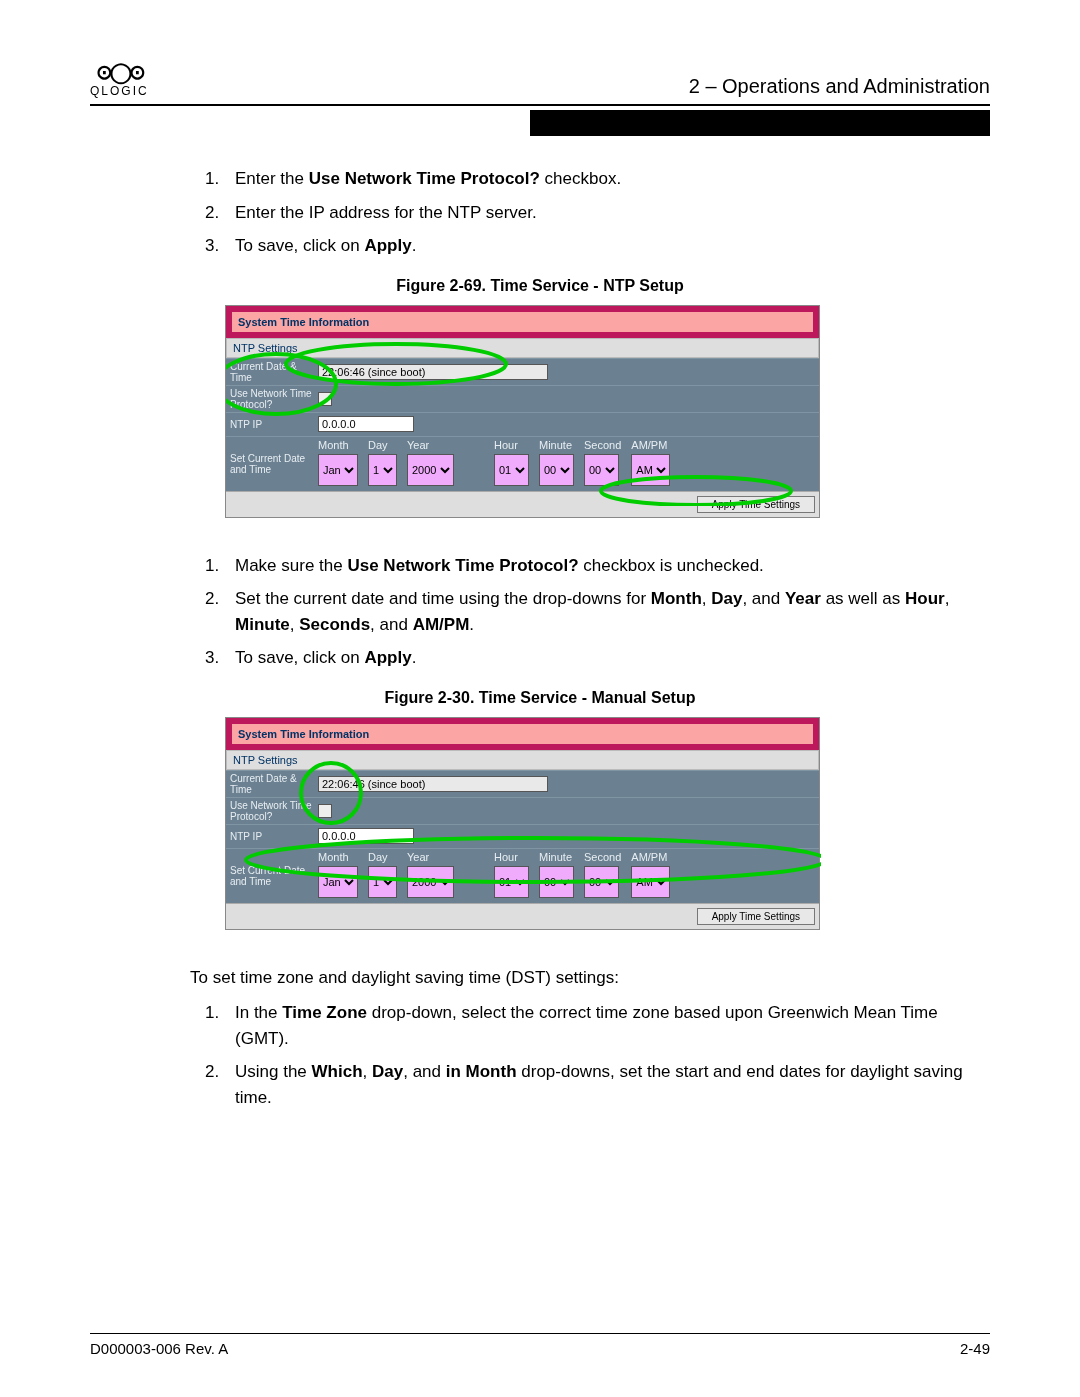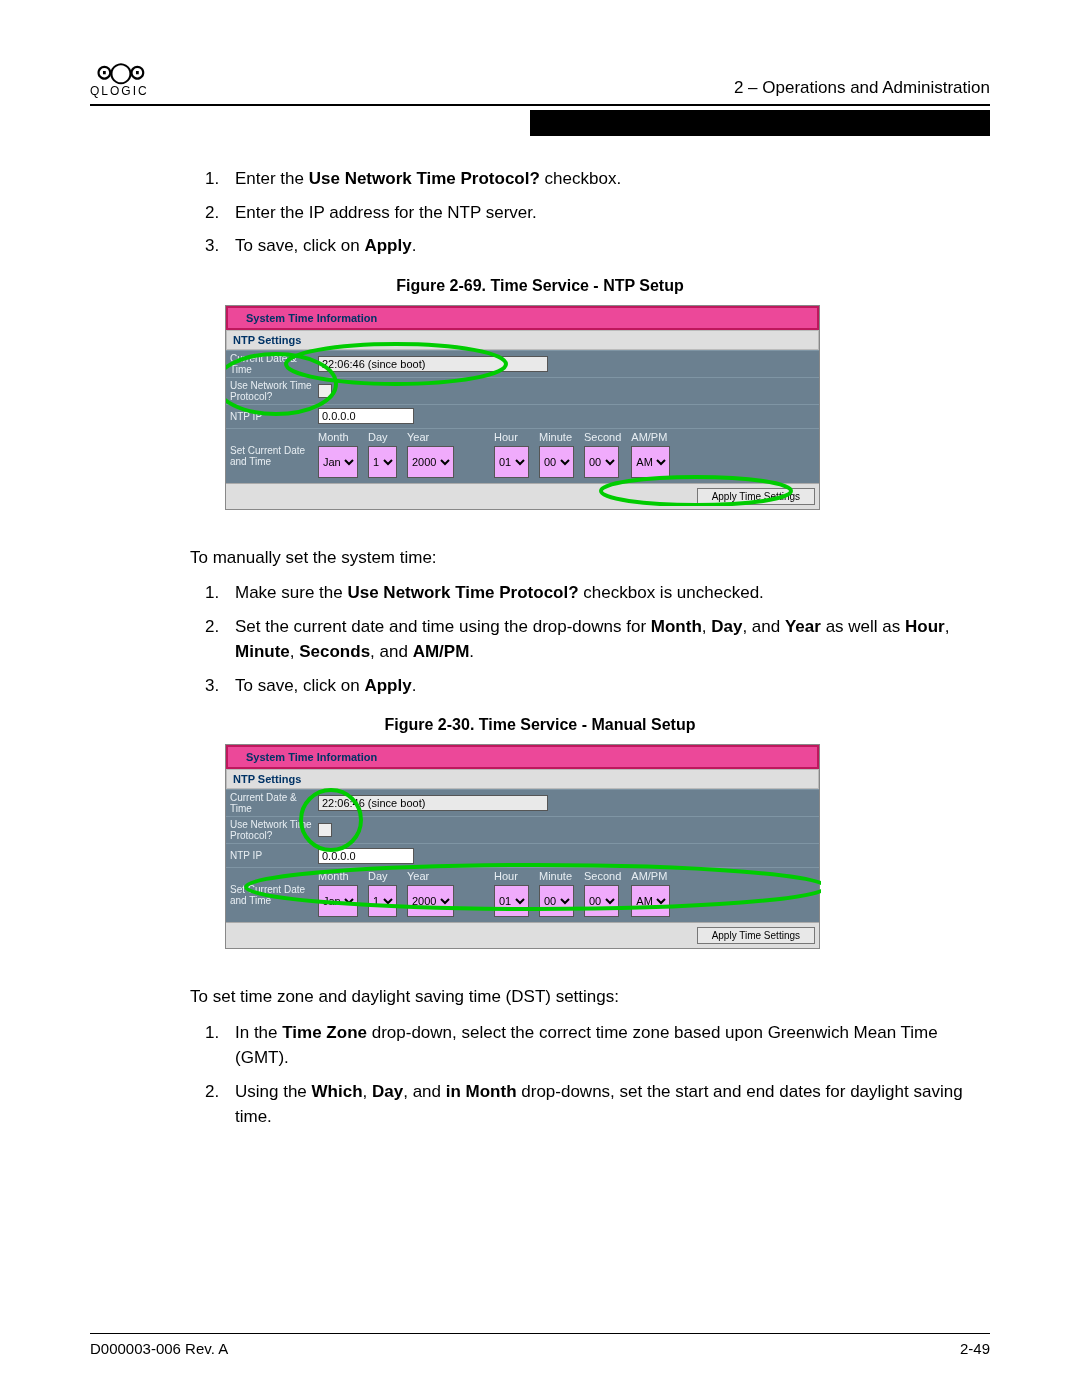--- a/index.html
+++ b/index.html
@@ -17,40 +17,40 @@
     display: flex;
     align-items: flex-end;
     justify-content: space-between;
     padding-bottom: 6px;
     border-bottom: 2px solid #000;
     margin-bottom: 4px;
   }
   .logo { display: flex; flex-direction: column; align-items: center; font-family: Georgia, serif; }
   .logo-icon { font-size: 20px; letter-spacing: -3px; font-weight: bold; }
   .logo-text { font-size: 12px; letter-spacing: 2px; font-family: Arial; }
-  .chap-title { text-align: right; font-size: 17px; }
+  .chap-title { text-align: right; font-size: 20px; }
   .black-strip { height: 26px; background: #000; margin-left: 440px; margin-bottom: 30px; }
   .body-text { margin-left: 115px; margin-right: 10px; line-height: 1.5; font-size: 17px; }
   .body-text ol { list-style: none; padding-left: 0; }
   .body-text li { margin-bottom: 8px; padding-left: 30px; }
   .body-text li .num { display: inline-block; margin-left: -30px; width: 30px; }
   .body-text p { margin-bottom: 10px; }
   .caption { text-align: center; font-weight: bold; margin: 18px 0 10px 0; font-size: 16px; }
 
   .panel {
     margin-left: 135px;
     width: 595px;
     border: 1px solid #888;
     background: #dedede;
     font-size: 11px;
     font-family: Tahoma, Arial, sans-serif;
     position: relative;
   }
-  .panel-hdr1 { background: #ec4899; padding: 4px 18px; font-weight: bold; color: #003366; border: 2px solid #be185d; }
-  .panel-hdr2 { background: #dedede; padding: 3px 6px; font-weight: bold; color: #003366; border: 1px solid #bbb; }
+  .panel-hdr1 { background: #fca5a5; padding: 4px 6px; font-weight: bold; color: #003366; border: 6px solid #be185d; }
+  .panel-hdr2 { background: #dedede; padding: 3px 6px; font-weight: normal; color: #003366; border: 1px solid #bbb; }
   .panel-body { background: #6b8090; }
   .panel-row { display: flex; align-items: center; border-top: 1px solid #7f95a4; min-height: 24px; padding: 2px 4px; }
   .lbl { width: 88px; color: #e8eef3; font-size: 10px; line-height: 1.1; padding-right: 4px; }
   .val-input { background: #fff; border: 1px solid #555; font-size: 11px; height: 16px; padding: 0 3px; }
   .val-input.ro { background: #e9e9e9; width: 230px; }
   .val-input.ntp { width: 96px; }
   .cbox { width: 14px; height: 14px; background: #eee; border: 1px solid #555; }
   .date-row { display: flex; align-items: flex-start; border-top: 1px solid #7f95a4; padding: 2px 4px 5px 4px; }
   .date-row .lbl { margin-top: 14px; }
   .dgrp { display: flex; flex-direction: column; align-items: flex-start; margin-right: 10px; }
@@ -140,21 +140,20 @@
   <svg class="annot" width="595" height="200">
     <ellipse cx="50" cy="78" rx="60" ry="30" fill="none" stroke="#00cc00" stroke-width="4"></ellipse>
     <ellipse cx="170" cy="58" rx="110" ry="20" fill="none" stroke="#00cc00" stroke-width="4"></ellipse>
     <ellipse cx="470" cy="185" rx="95" ry="14" fill="none" stroke="#00cc00" stroke-width="4"></ellipse>
   </svg>
 </div>
 
 <div style="height:35px"></div>
 
 <div class="body-text">
-  <p style="margin-left:-15px;">To manually set the system time:</p>
   <ol id="mid-list">
       <li><span class="num">1.</span>Make sure the <b>Use Network Time Protocol?</b> checkbox is unchecked.</li>
       <li><span class="num">2.</span>Set the current date and time using the drop-downs for <b>Month</b>, <b>Day</b>, and <b>Year</b> as well as <b>Hour</b>, <b>Minute</b>, <b>Seconds</b>, and <b>AM/PM</b>.</li>
       <li><span class="num">3.</span>To save, click on <b>Apply</b>.</li>
     </ol>
 </div>
 
 <div class="caption">Figure 2-30. Time Service - Manual Setup</div>
 
 <div class="panel">

